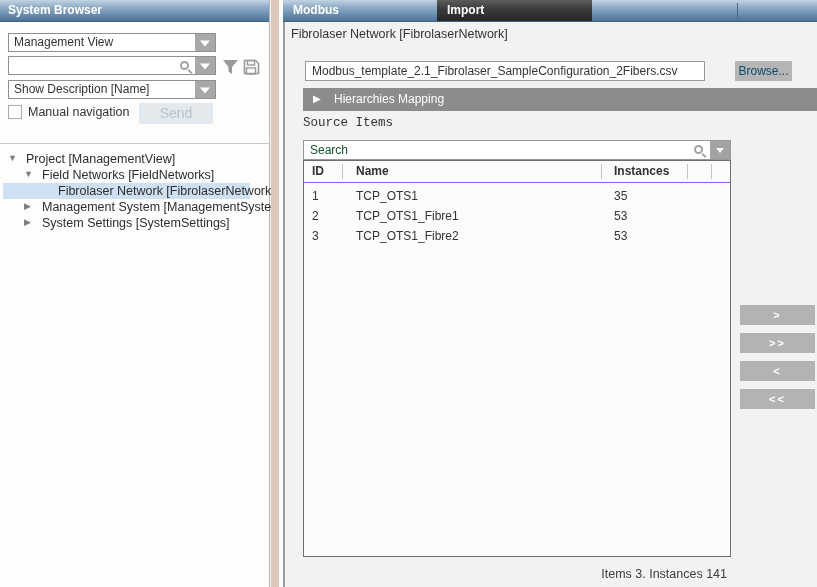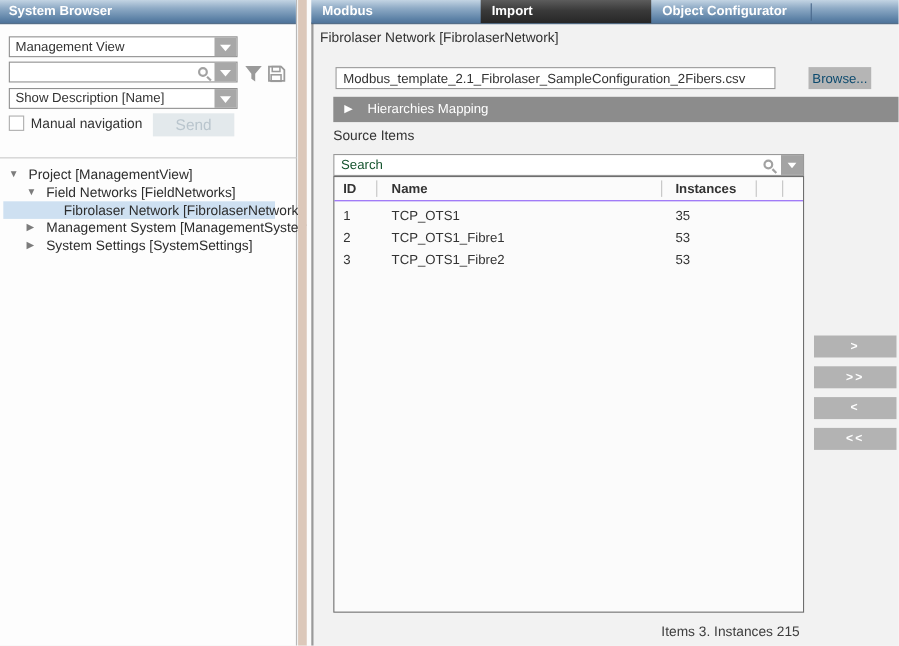--- a/index.html
+++ b/index.html
@@ -50,21 +50,21 @@
   #tab-separator{position:absolute;left:454px;top:3px;width:1px;height:16px;background:#49688a;}
 
   #breadcrumb{position:absolute;left:12px;top:27px;font-size:12.5px;}
   #file-input{position:absolute;left:26px;top:61px;width:400px;height:20px;background:#fff;border:1px solid #999;
     padding-left:6px;line-height:18px;white-space:nowrap;overflow:hidden;}
   #browse-button{position:absolute;left:434px;top:61px;width:57px;height:20px;background:#b5b5b5;color:#0c4a6e;
     text-align:center;line-height:20px;cursor:pointer;margin-left:22px;}
   #hier-bar{position:absolute;left:24px;right:0;top:88px;height:23px;background:var(--section-bar);color:#fff;cursor:pointer;}
   #hier-arrow{position:absolute;left:10px;top:5px;font-size:10px;color:#fff;}
   #hier-label{position:absolute;left:31px;top:0;line-height:23px;}
-  #source-items-label{position:absolute;left:24px;top:116px;font-size:12.5px;}
+  #source-items-label{position:absolute;left:24px;top:116px;font-size:12.5px;font-family:Liberation Mono, monospace;}
 
   #table-search{position:absolute;left:24px;top:140px;width:428px;height:20px;background:#fff;border:1px solid #999;}
   #table-search .ph{position:absolute;left:6px;top:0;line-height:18px;color:#14532d;}
   #table-search .icon-search{right:27px;top:4px;}
   #table-search .combo-btn{width:20px;background:#a3a3a3;}
 
   #items-table{position:absolute;left:24px;top:160px;width:428px;height:397px;background:#fbfbfb;border:1px solid #6e6e6e;}
   #table-header{position:relative;height:22px;border-bottom:1px solid #8b5cf6;font-weight:bold;
     display:grid;grid-template-columns:44px 258px 1fr;padding-left:8px;line-height:21px;}
   .hdr-sep{position:absolute;top:3px;width:1px;height:15px;background:#c4c4c4;}
@@ -150,21 +150,20 @@
   <div id="splitter"></div>
 
   <div id="right-panel">
     <div id="right-white-strip"></div>
     <div id="right-gray-line"></div>
 
     <div id="tab-bar" class="blue-grad">
       <div id="tab-separator"></div>
     <div class="tab" style="left: 0px; width: 154px;">Modbus</div>
         <div class="tab active" style="left: 154px; width: 155px;">Import</div>
-        <div class="tab" style="left: 309px; width: 145px;">Object Configurator</div>
       </div>
 
     <div id="breadcrumb">Fibrolaser Network [FibrolaserNetwork]</div>
 
     <div id="file-input">Modbus_template_2.1_Fibrolaser_SampleConfiguration_2Fibers.csv</div>
     <div id="browse-button">Browse...</div>
 
     <div id="hier-bar">
       <span id="hier-arrow">▶</span>
       <span id="hier-label">Hierarchies Mapping</span>
@@ -209,15 +208,15 @@
         </div>
     </div>
 
     <div id="xfer-buttons">
         <div class="xfer-btn" style="top: 305px;">&gt;</div>
         <div class="xfer-btn" style="top: 333px;">&gt;&gt;</div>
         <div class="xfer-btn" style="top: 361px;">&lt;</div>
         <div class="xfer-btn" style="top: 389px;">&lt;&lt;</div>
       </div>
 
-    <div id="status-line">Items 3. Instances 215</div>
+    <div id="status-line">Items 3. Instances 141</div>
   </div>
 </div>
 
 </body></html>

